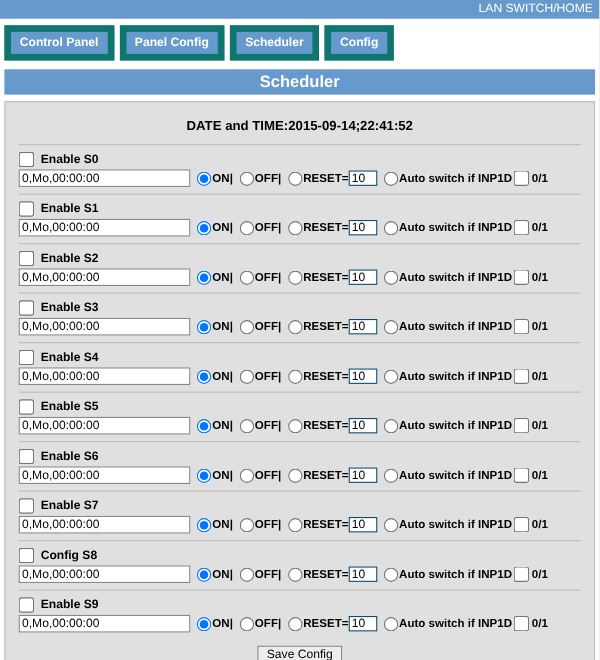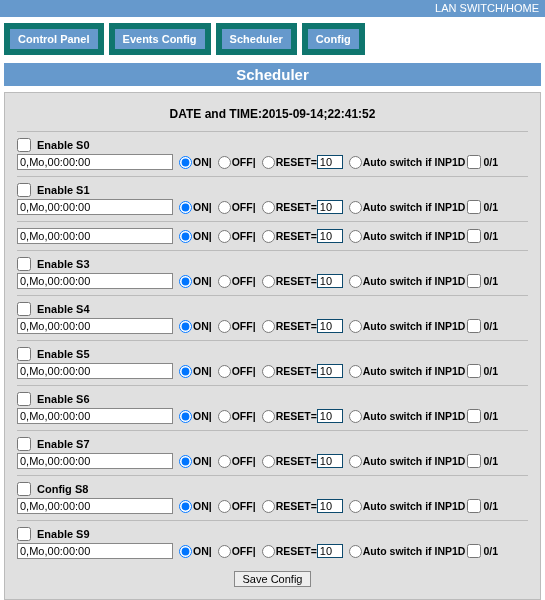--- a/index.html
+++ b/index.html
@@ -130,21 +130,21 @@
 </style>
 </head>
 <body>
 
 <div class="topbar">
   <span>LAN SWITCH/HOME</span>
 </div>
 
 <div class="tabsrow">
   <span class="tab">Control Panel</span>
-  <span class="tab">Events Config</span>
+  <span class="tab">Panel Config</span>
   <span class="tab">Scheduler</span>
   <span class="tab">Config</span>
 </div>
 
 <div class="titlebar">Scheduler</div>
 
 <div class="panel">
   <div class="datetime">
     <span>DATE and TIME:</span><span>2015-09-14;22:41:52</span>
   </div>
@@ -207,20 +207,24 @@
         <span>Auto switch if INP1D</span>
       </span>
       <span class="seg">
         <input type="checkbox" style="">
         <span>0/1</span>
       </span>
     </div>
   </div>
       <hr class="sep">
       <div class="schedrow">
+    <div class="line1">
+      <input type="checkbox" style="">
+      <span class="enablelabel">Enable S2</span>
+    </div>
     <div class="line2">
       <input type="text" class="txtfield" value="0,Mo,00:00:00" style="">
       <span class="seg">
         <input type="radio" checked="" style="">
         <span>ON|</span>
       </span>
       <span class="seg">
         <input type="radio" style="">
         <span>OFF|</span>
       </span>

